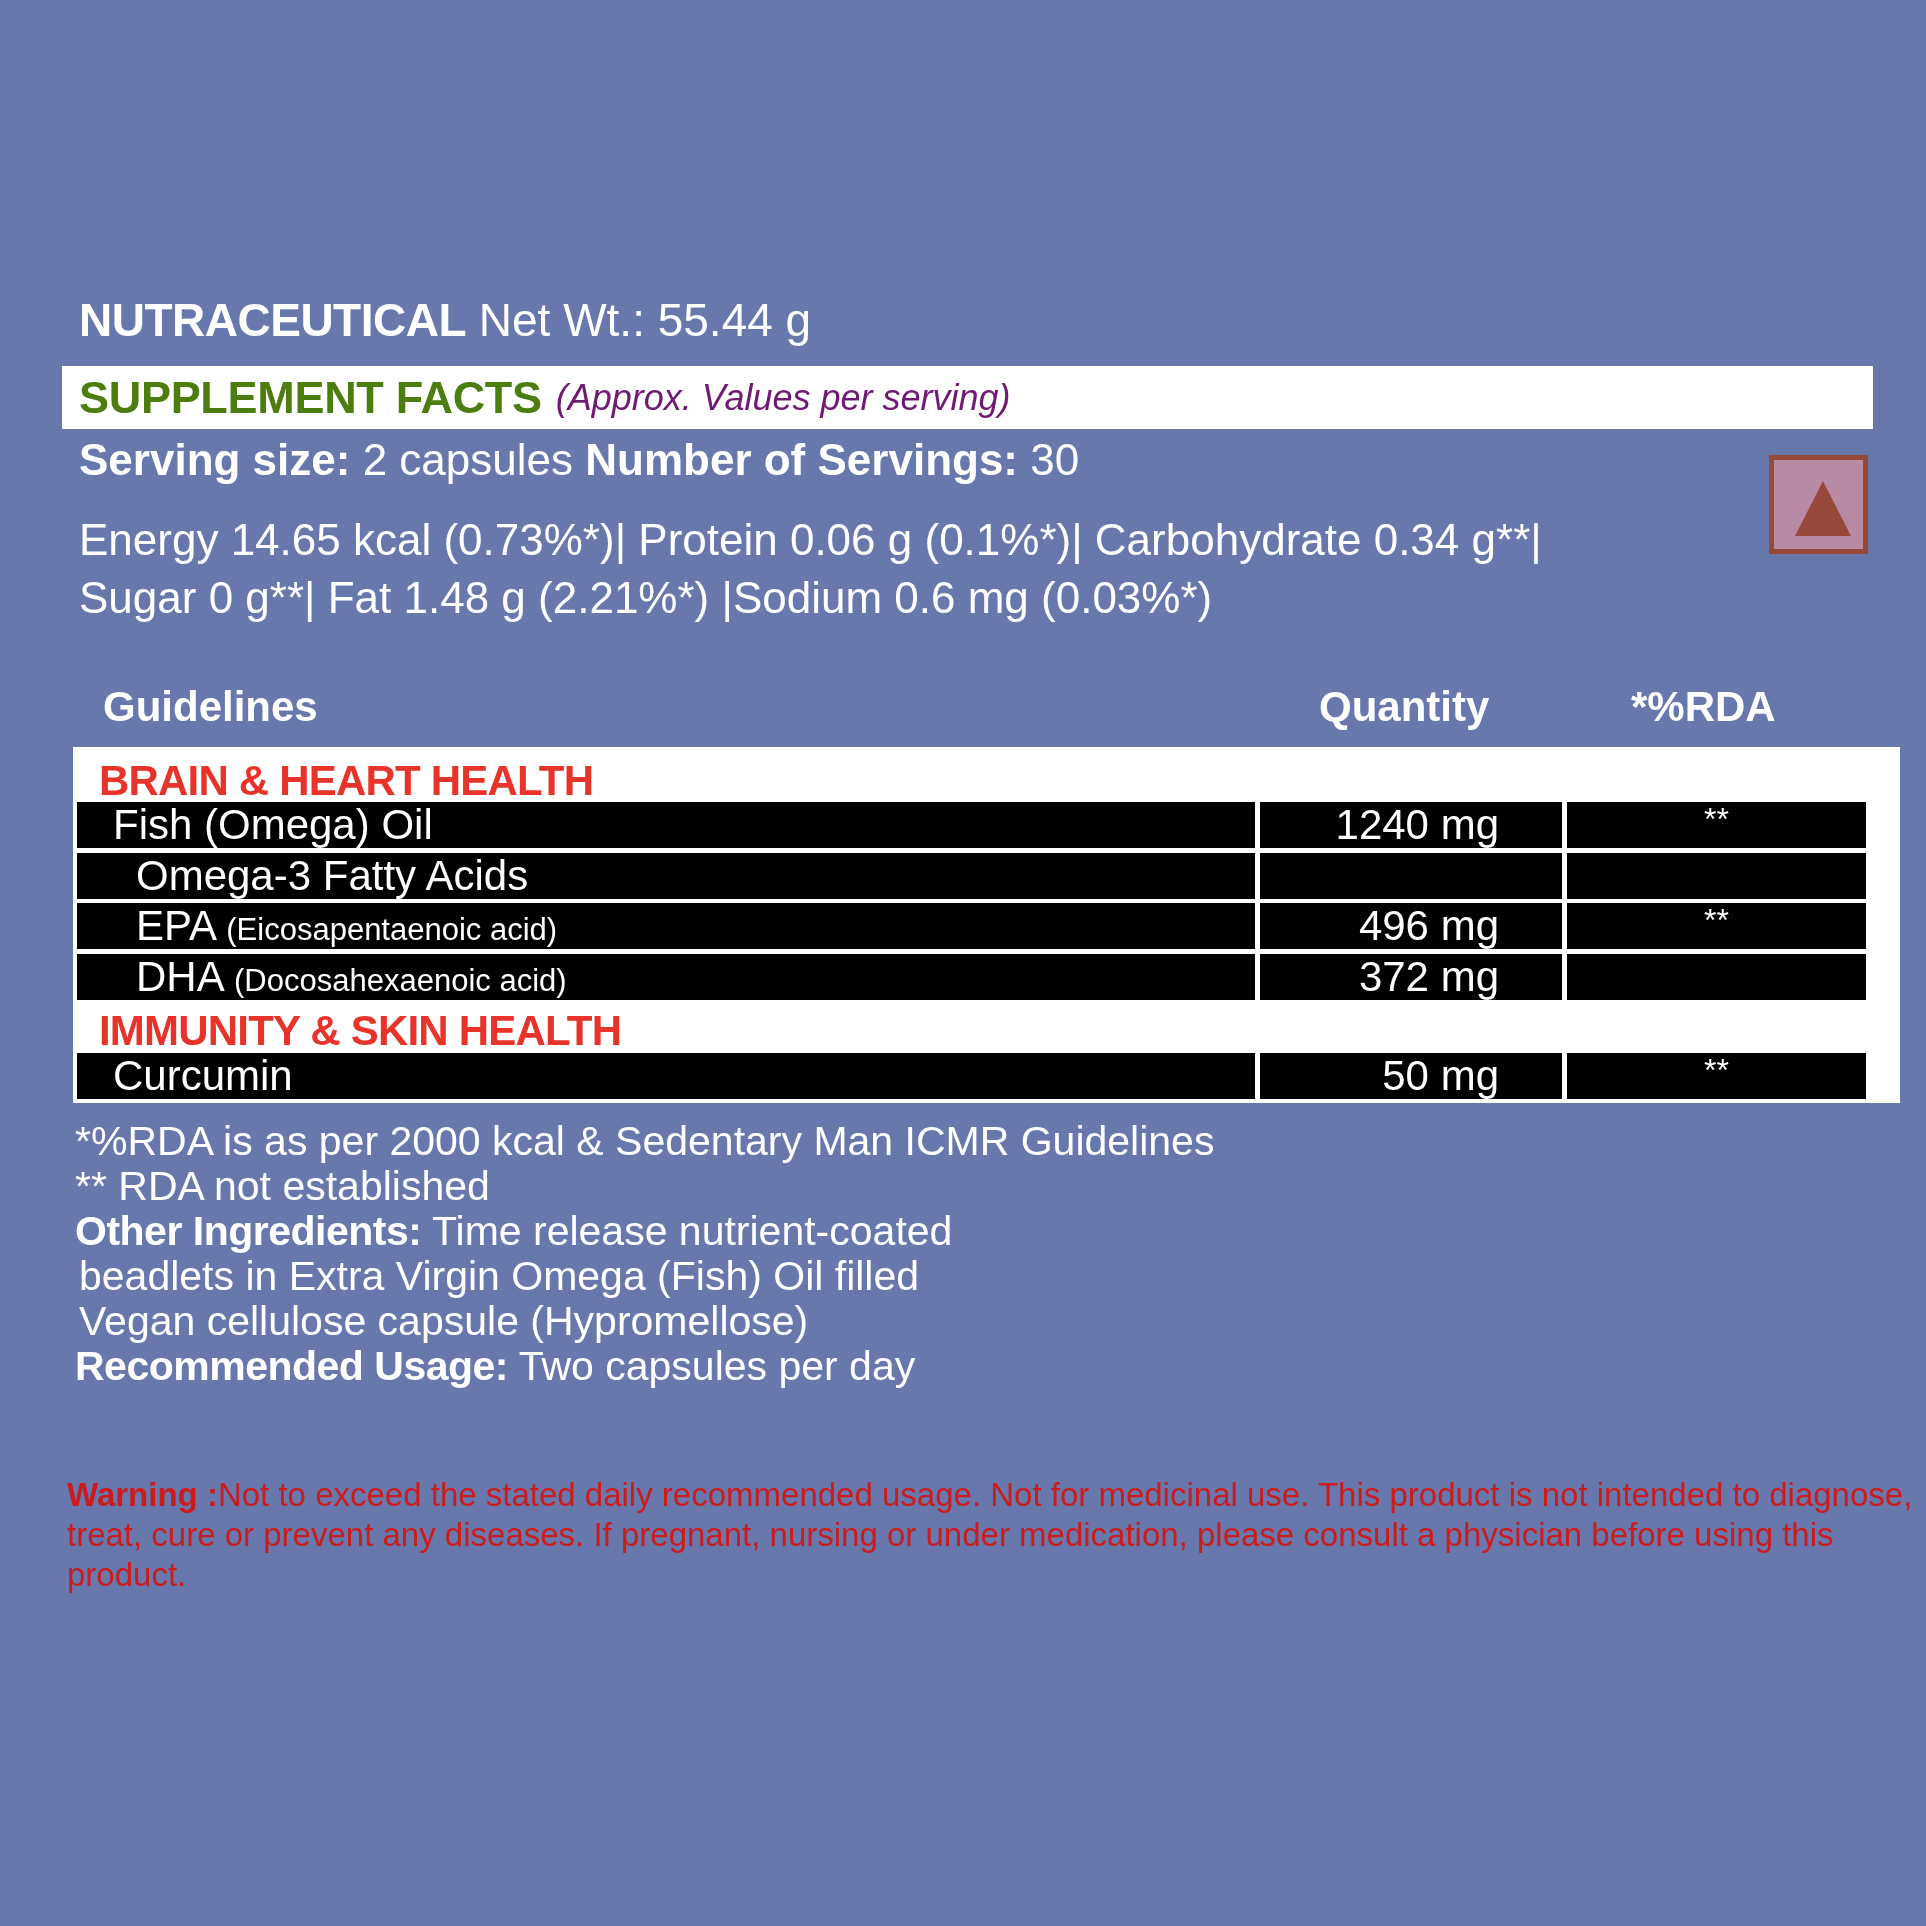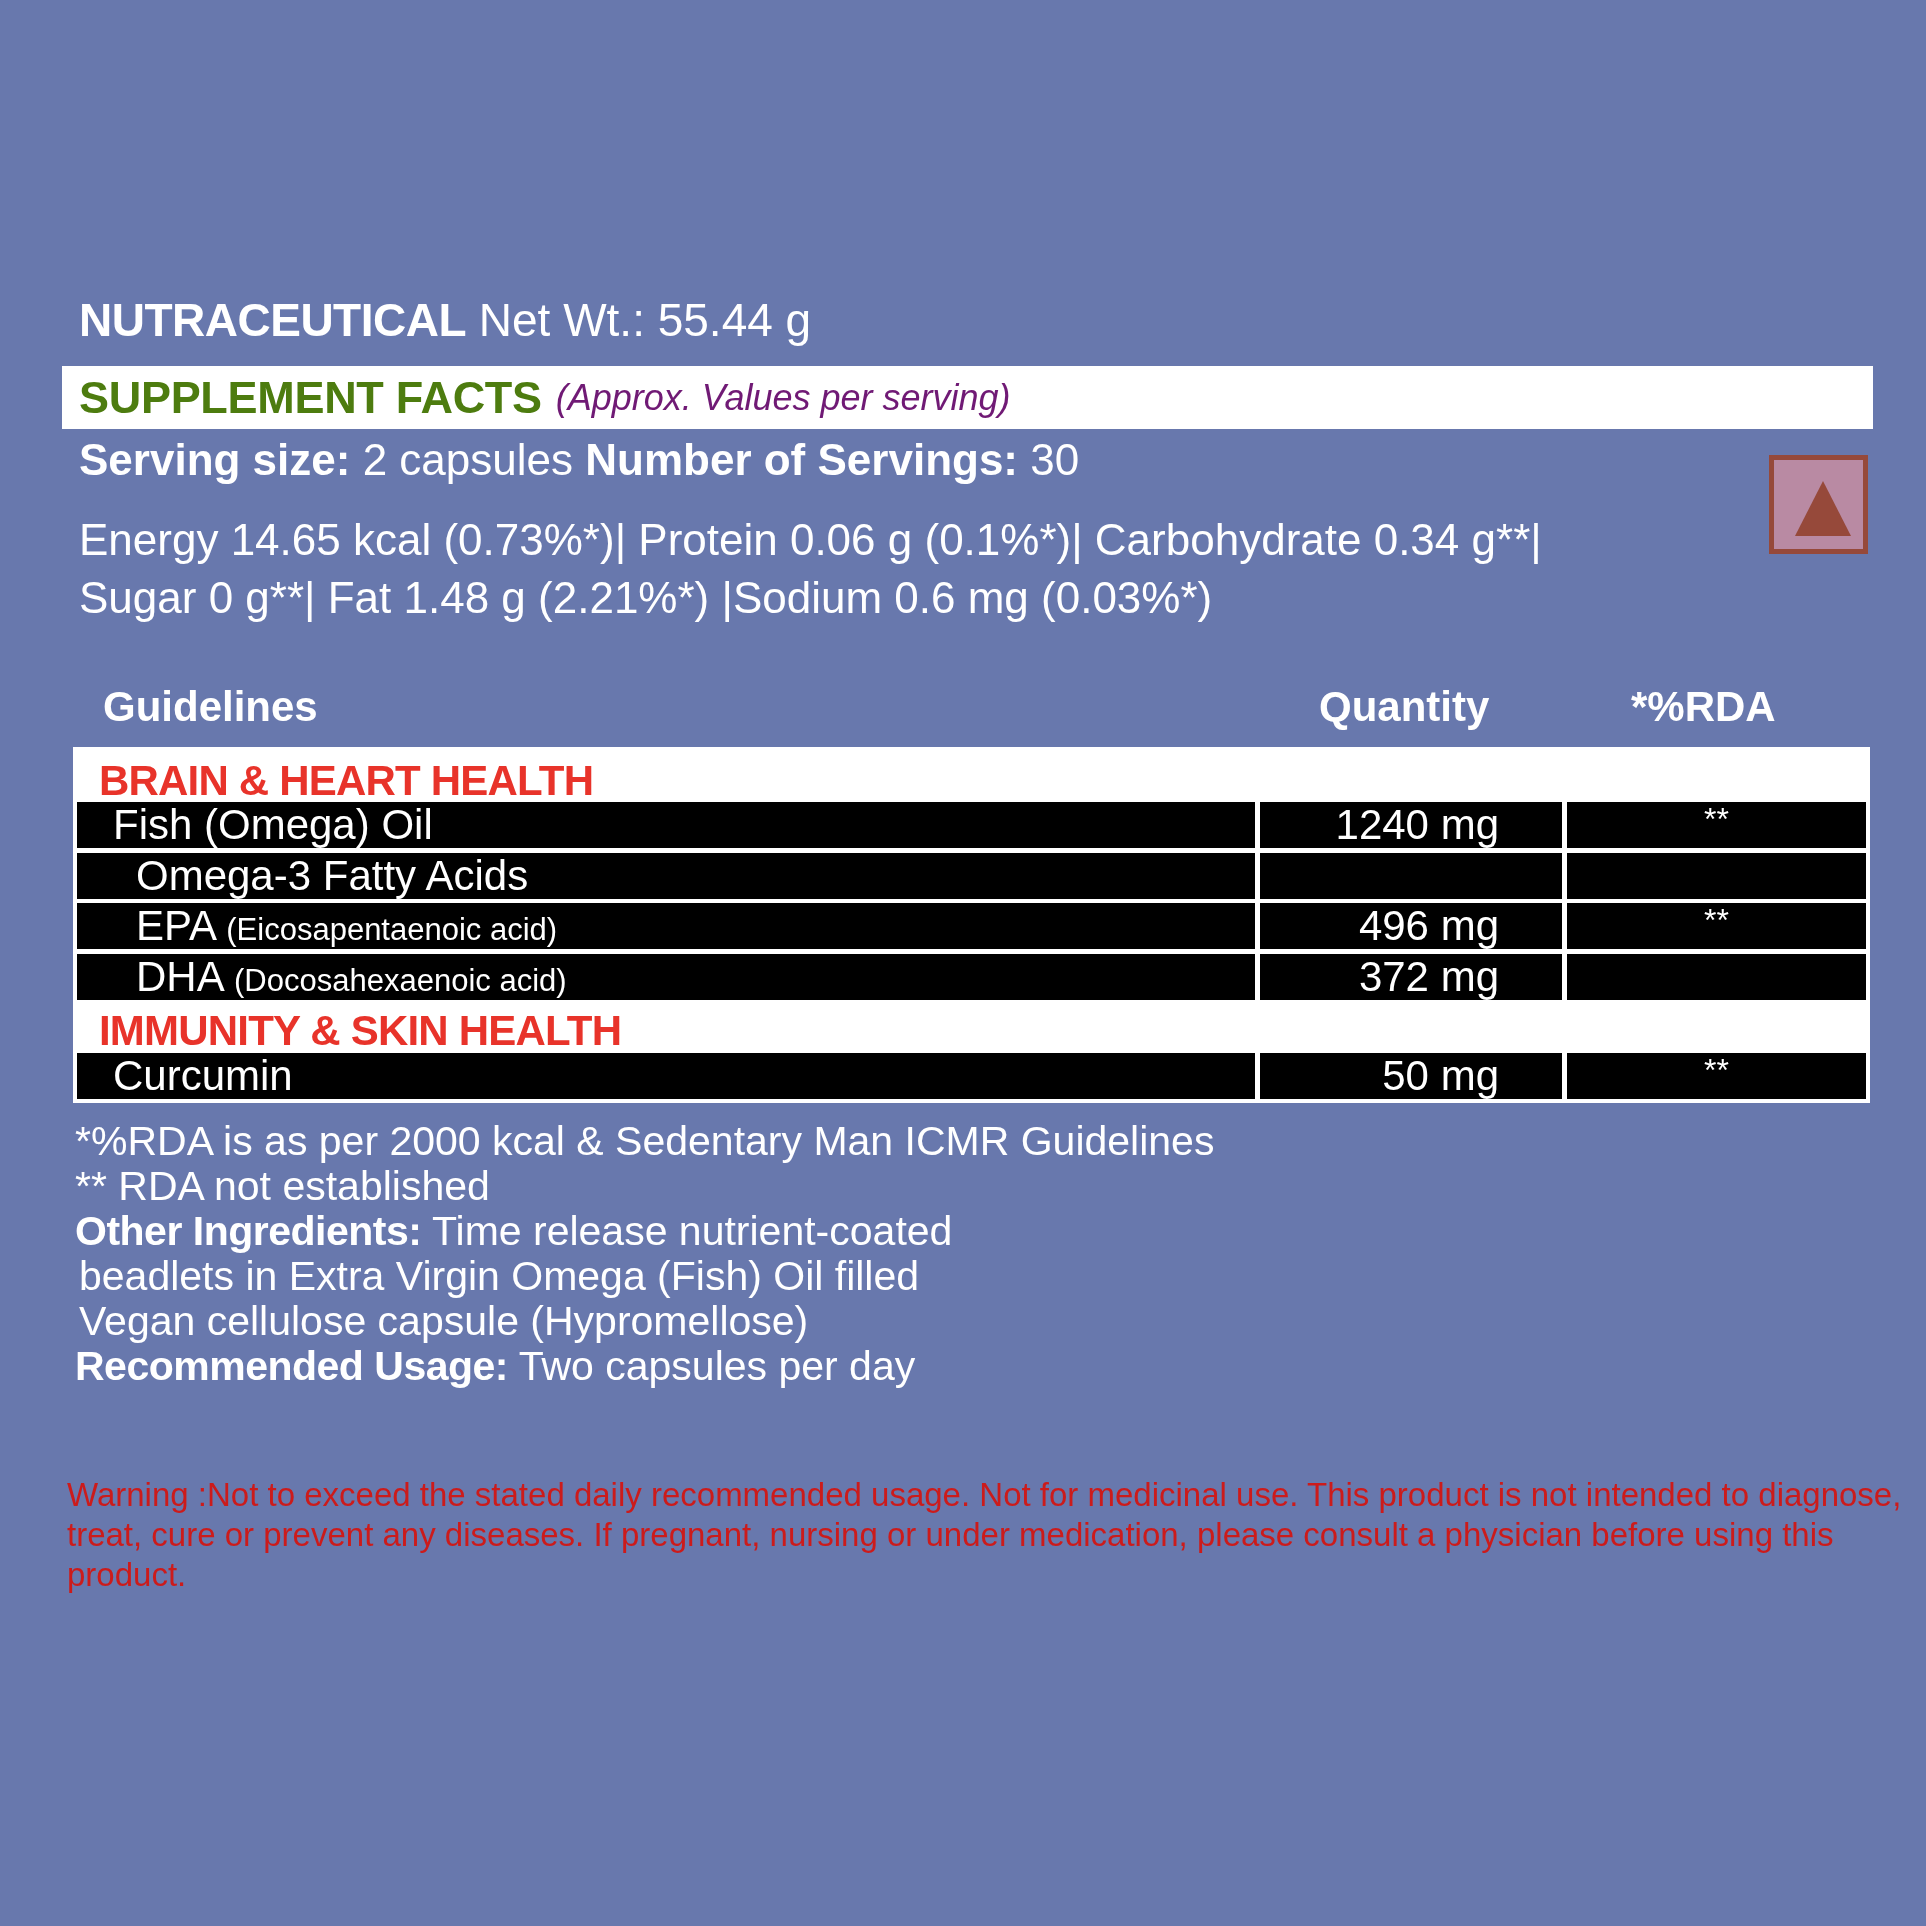--- a/index.html
+++ b/index.html
@@ -64,20 +64,21 @@
     
     #tbl-header {
       left: 79px; top: 683px; width: 1822px; height: 50px;
       font-size: 42px; font-weight: bold; white-space: nowrap;
     }
     #tbl-header span { position: absolute; top: 0; }
 
     #ingredients-table {
       left: 73px; top: 747px; width: 1797px; height: 356px;
       background: #ffffff;
+      padding-left: 30px;
     }
     .sec {
       position: absolute; left: 26px;
       color: #e8332a; font-weight: bold; font-size: 42px; letter-spacing: -0.8px;
       white-space: nowrap;
     }
     .row { position: absolute; left: 4px; right: 4px; height: 46px; }
     .cell {
       position: absolute; top: 0; height: 46px;
       background: #000000; color: #ffffff;
@@ -97,21 +98,21 @@
       left: 75px; top: 1119px;
       font-size: 41px; line-height: 45px; white-space: nowrap;
     }
     #footnotes b { font-weight: bold; letter-spacing: -0.5px; }
 
     
     #warning {
       left: 67px; top: 1475px; width: 1851px;
       color: #cc1b1b; font-size: 33px; line-height: 40px;
     }
-    #warning b { font-weight: normal; margin-top: 24px; }
+    #warning b { font-weight: bold; margin-top: 24px; }
   </style>
 </head>
 <body>
 
 <div id="title-line" class="abs">
   <span class="brand">NUTRACEUTICAL</span>
   <span>Net Wt.:</span>
   <span>55.44 g</span>
 </div>
 

